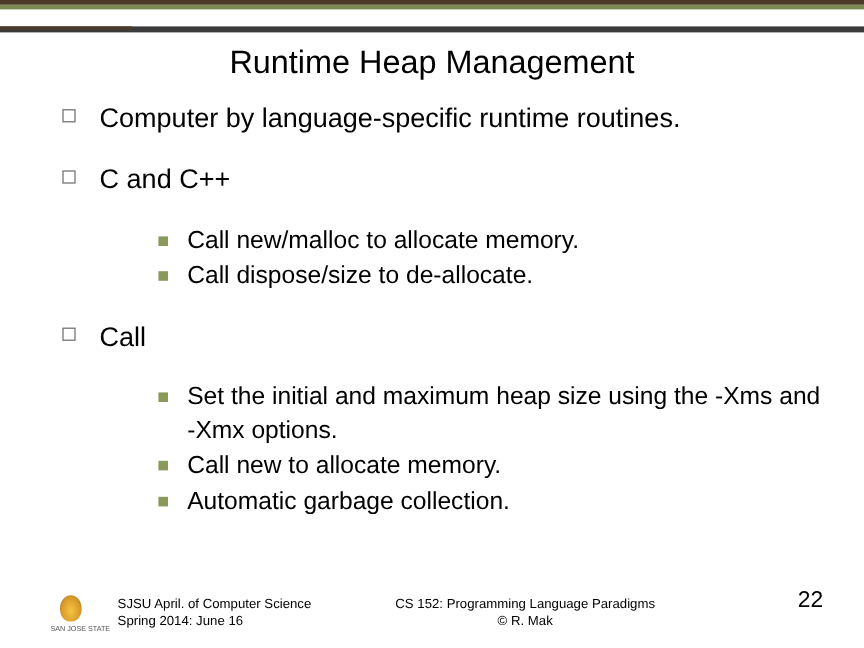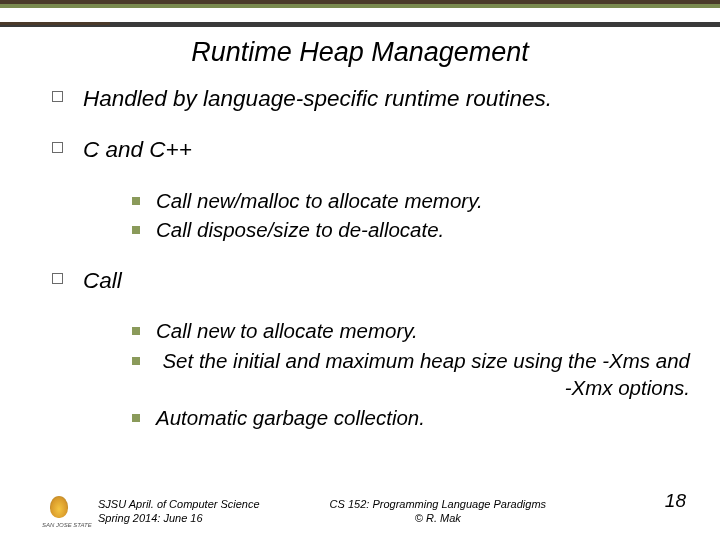--- a/index.html
+++ b/index.html
@@ -1,15 +1,15 @@
 <!DOCTYPE html>
 <html><head>
 <meta charset="utf-8">
 <style>
-  * { margin: 0; padding: 0; box-sizing: border-box; font-style: italic; }
+  * { margin: 0; padding: 0; box-sizing: border-box; }
   body {
     width: 720px;
     height: 540px;
     font-family: Arial, Helvetica, sans-serif;
     background: #ffffff;
     position: relative;
     overflow: hidden;
   }
   .top-bars {
     width: 100%;
@@ -54,21 +54,20 @@
     color: #000;
     line-height: 1.3;
   }
   .sub-list {
     margin: 10px 0 22px 80px;
   }
   .sub-item {
     display: flex;
     align-items: flex-start;
     margin-bottom: 2px;
-    text-align: right;
   }
   .bullet-solid {
     display: inline-block;
     width: 8px;
     height: 8px;
     background: #8a9a5a;
     margin-right: 16px;
     margin-top: 10px;
     flex-shrink: 0;
   }
@@ -139,21 +138,21 @@
   <div class="bar3"></div>
   <div class="short-bar"></div>
 </div>
 
 <div class="title">Runtime Heap Management</div>
 
 <div class="content">
 
   <div class="top-item">
     <span class="bullet-square"></span>
-    <span class="top-text">Handled by language-specific runtime routines.</span>
+    <span class="top-text">Computer by language-specific runtime routines.</span>
   </div>
 
   <div class="top-item">
     <span class="bullet-square"></span>
     <span class="top-text">C and C++</span>
   </div>
   <div class="sub-list">
     <div class="sub-item">
       <span class="bullet-solid"></span>
       <span class="sub-text">Call new/malloc to allocate memory.</span>
@@ -164,25 +163,25 @@
     </div>
   </div>
 
   <div class="top-item">
     <span class="bullet-square"></span>
     <span class="top-text">Call</span>
   </div>
   <div class="sub-list">
     <div class="sub-item">
       <span class="bullet-solid"></span>
+      <span class="sub-text">Set the initial and maximum heap size using the -Xms and -Xmx options.</span>
+    </div>
+    <div class="sub-item">
+      <span class="bullet-solid"></span>
       <span class="sub-text">Call new to allocate memory.</span>
-    </div>
-    <div class="sub-item">
-      <span class="bullet-solid"></span>
-      <span class="sub-text">Set the initial and maximum heap size using the -Xms and -Xmx options.</span>
     </div>
     <div class="sub-item">
       <span class="bullet-solid"></span>
       <span class="sub-text">Automatic garbage collection.</span>
     </div>
   </div>
 
 </div>
 
 <div class="footer">
@@ -191,14 +190,14 @@
     <div class="logo-text">SAN JOSE STATE</div>
   </div>
   <div class="footer-left">
     <div>SJSU April. of Computer Science</div>
     <div>Spring 2014: June 16</div>
   </div>
   <div class="footer-center">
     <div>CS 152: Programming Language Paradigms</div>
     <div>© R. Mak</div>
   </div>
-  <div class="page-num">18</div>
+  <div class="page-num">22</div>
 </div>
 
 </body></html>

